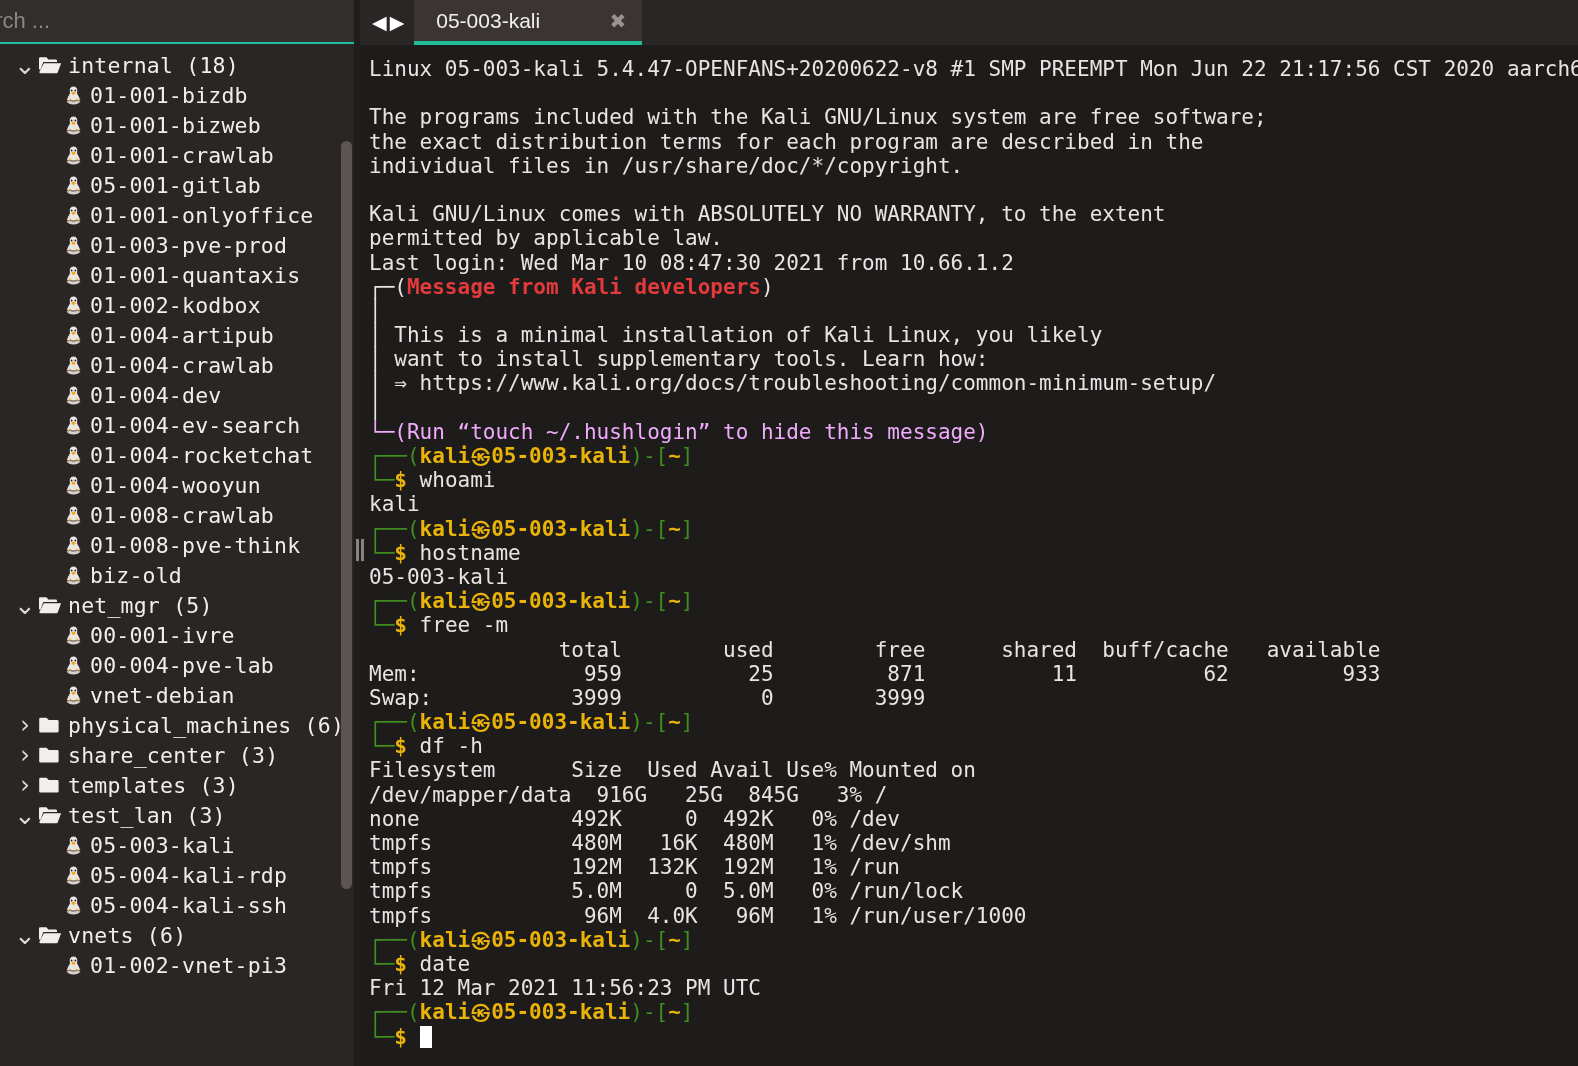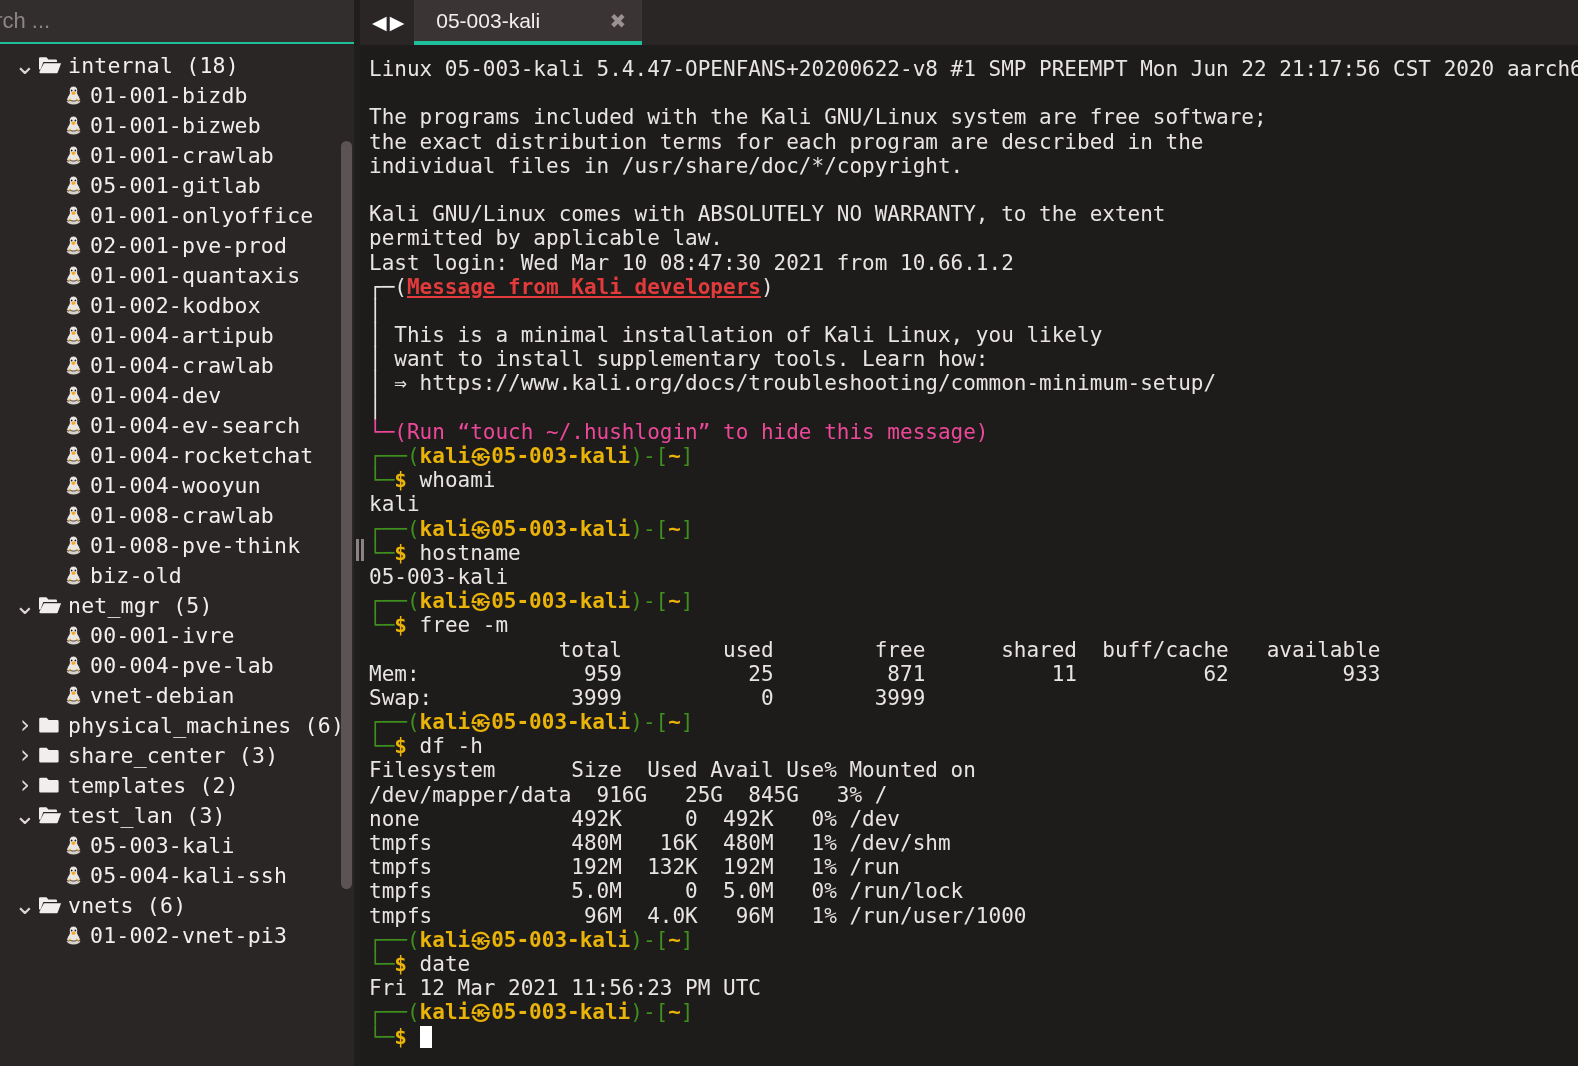--- a/index.html
+++ b/index.html
@@ -138,22 +138,22 @@
   }
   #term-lines {
     font-family: "DejaVu Sans Mono", monospace;
     font-size: 21px;
     line-height: 24.2px;
     color: #e8e4e4;
     white-space: pre;
     letter-spacing: 0px;
   }
   .l { display: block; height: 24.2px; }
-  .red   { color: #e33b3b; font-weight: bold; text-decoration: underline; }
-  .grey  { color: #ec4899; }
+  .red   { color: #e33b3b; font-weight: bold; }
+  .grey  { color: #f0abfc; }
   .green { color: #3f8f1f; }
   .blue  { color: #eab308; font-weight: bold; }
   .cursor {
     display: inline-block; width: 12px; height: 22px;
     background: #ffffff; vertical-align: -4px;
   }
 </style>
 </head>
 <body>
 
@@ -263,21 +263,21 @@
               <path d="M8.5 1.1c-2.5 0-3.9 1.9-3.9 4.3 0 1.6.1 2.6-.5 3.9-.7 1.6-2 2.9-2.3 4.6-.2 1.2.5 2 1.5 2 .8 0 1.3-.4 1.7-.9.6.6 1.9 1 3.5 1s2.9-.4 3.5-1c.4.5.9.9 1.7.9 1 0 1.7-.8 1.5-2-.3-1.7-1.6-3-2.3-4.6-.6-1.3-.5-2.3-.5-3.9 0-2.4-1.4-4.3-3.9-4.3z" fill="#eae6e0" stroke="#2b2626" stroke-width="0.9"></path>
               <ellipse cx="6.4" cy="5.2" rx="1.5" ry="1.9" fill="#fff"></ellipse>
               <ellipse cx="10.6" cy="5.2" rx="1.5" ry="1.9" fill="#fff"></ellipse>
               <circle cx="6.6" cy="5.5" r="0.95" fill="#17130f"></circle>
               <circle cx="10.4" cy="5.5" r="0.95" fill="#17130f"></circle>
               <path d="M8.5 6.6c1.2 0 2 .8 2 1.6 0 .9-.9 1.5-2 1.5s-2-.6-2-1.5c0-.8.8-1.6 2-1.6z" fill="#f5a623"></path>
               <path d="M3.2 15.9c.6-1.3 1.4-2.2 2.3-2.2.5 0 .6.4.4.8-.5.9-1.6 1.6-2.7 1.4z" fill="#f5a623"></path>
               <path d="M13.8 15.9c-.6-1.3-1.4-2.2-2.3-2.2-.5 0-.6.4-.4.8.5.9 1.6 1.6 2.7 1.4z" fill="#f5a623"></path>
             </svg>
           </span>
-          <span class="lbl">02-001-pve-prod</span>
+          <span class="lbl">01-003-pve-prod</span>
         </div>
         <div class="node leaf">
           <span class="picon">
             <svg width="17" height="20" viewBox="0 0 17 20">
               <ellipse cx="8.5" cy="16.2" rx="6.6" ry="3.2" fill="#d8d2cc"></ellipse>
               <path d="M8.5 1.1c-2.5 0-3.9 1.9-3.9 4.3 0 1.6.1 2.6-.5 3.9-.7 1.6-2 2.9-2.3 4.6-.2 1.2.5 2 1.5 2 .8 0 1.3-.4 1.7-.9.6.6 1.9 1 3.5 1s2.9-.4 3.5-1c.4.5.9.9 1.7.9 1 0 1.7-.8 1.5-2-.3-1.7-1.6-3-2.3-4.6-.6-1.3-.5-2.3-.5-3.9 0-2.4-1.4-4.3-3.9-4.3z" fill="#eae6e0" stroke="#2b2626" stroke-width="0.9"></path>
               <ellipse cx="6.4" cy="5.2" rx="1.5" ry="1.9" fill="#fff"></ellipse>
               <ellipse cx="10.6" cy="5.2" rx="1.5" ry="1.9" fill="#fff"></ellipse>
               <circle cx="6.6" cy="5.5" r="0.95" fill="#17130f"></circle>
               <circle cx="10.4" cy="5.5" r="0.95" fill="#17130f"></circle>
@@ -524,21 +524,21 @@
           </span>
           <span class="lbl">share_center (3)</span>
         </div>
         <div class="node folder">
           <span class="chev" style="font-size: 24px; line-height: 20px;">›</span>
           <span class="ficon">
             <svg width="24" height="20" viewBox="0 0 24 20">
               <path d="M1.2 4.1a1.3 1.3 0 0 1 1.3-1.3h6.1l2.1 2.3h8.6a1.3 1.3 0 0 1 1.3 1.3v9.8a1.3 1.3 0 0 1-1.3 1.3H2.5a1.3 1.3 0 0 1-1.3-1.3z" fill="#f2eeee"></path>
             </svg>
           </span>
-          <span class="lbl">templates (2)</span>
+          <span class="lbl">templates (3)</span>
         </div>
         <div class="node folder">
           <span class="chev" style="font-size: 26px; line-height: 12px;">⌄</span>
           <span class="ficon">
             <svg width="24" height="20" viewBox="0 0 24 20">
               <path d="M1 3.5a1.2 1.2 0 0 1 1.2-1.2h6.2l2 2.2h7.4a1.2 1.2 0 0 1 1.2 1.2v1.3H5.3L2.6 14.4H1z" fill="#f2eeee"></path>
               <path d="M5.9 8.2h17.2l-3.4 9.3a1 1 0 0 1-.95.66H2.4a1 1 0 0 1-.94-1.35z" fill="#f2eeee"></path>
             </svg>
           </span>
           <span class="lbl">test_lan (3)</span>
@@ -551,20 +551,36 @@
               <ellipse cx="6.4" cy="5.2" rx="1.5" ry="1.9" fill="#fff"></ellipse>
               <ellipse cx="10.6" cy="5.2" rx="1.5" ry="1.9" fill="#fff"></ellipse>
               <circle cx="6.6" cy="5.5" r="0.95" fill="#17130f"></circle>
               <circle cx="10.4" cy="5.5" r="0.95" fill="#17130f"></circle>
               <path d="M8.5 6.6c1.2 0 2 .8 2 1.6 0 .9-.9 1.5-2 1.5s-2-.6-2-1.5c0-.8.8-1.6 2-1.6z" fill="#f5a623"></path>
               <path d="M3.2 15.9c.6-1.3 1.4-2.2 2.3-2.2.5 0 .6.4.4.8-.5.9-1.6 1.6-2.7 1.4z" fill="#f5a623"></path>
               <path d="M13.8 15.9c-.6-1.3-1.4-2.2-2.3-2.2-.5 0-.6.4-.4.8.5.9 1.6 1.6 2.7 1.4z" fill="#f5a623"></path>
             </svg>
           </span>
           <span class="lbl">05-003-kali</span>
+        </div>
+        <div class="node leaf">
+          <span class="picon">
+            <svg width="17" height="20" viewBox="0 0 17 20">
+              <ellipse cx="8.5" cy="16.2" rx="6.6" ry="3.2" fill="#d8d2cc"></ellipse>
+              <path d="M8.5 1.1c-2.5 0-3.9 1.9-3.9 4.3 0 1.6.1 2.6-.5 3.9-.7 1.6-2 2.9-2.3 4.6-.2 1.2.5 2 1.5 2 .8 0 1.3-.4 1.7-.9.6.6 1.9 1 3.5 1s2.9-.4 3.5-1c.4.5.9.9 1.7.9 1 0 1.7-.8 1.5-2-.3-1.7-1.6-3-2.3-4.6-.6-1.3-.5-2.3-.5-3.9 0-2.4-1.4-4.3-3.9-4.3z" fill="#eae6e0" stroke="#2b2626" stroke-width="0.9"></path>
+              <ellipse cx="6.4" cy="5.2" rx="1.5" ry="1.9" fill="#fff"></ellipse>
+              <ellipse cx="10.6" cy="5.2" rx="1.5" ry="1.9" fill="#fff"></ellipse>
+              <circle cx="6.6" cy="5.5" r="0.95" fill="#17130f"></circle>
+              <circle cx="10.4" cy="5.5" r="0.95" fill="#17130f"></circle>
+              <path d="M8.5 6.6c1.2 0 2 .8 2 1.6 0 .9-.9 1.5-2 1.5s-2-.6-2-1.5c0-.8.8-1.6 2-1.6z" fill="#f5a623"></path>
+              <path d="M3.2 15.9c.6-1.3 1.4-2.2 2.3-2.2.5 0 .6.4.4.8-.5.9-1.6 1.6-2.7 1.4z" fill="#f5a623"></path>
+              <path d="M13.8 15.9c-.6-1.3-1.4-2.2-2.3-2.2-.5 0-.6.4-.4.8.5.9 1.6 1.6 2.7 1.4z" fill="#f5a623"></path>
+            </svg>
+          </span>
+          <span class="lbl">05-004-kali-rdp</span>
         </div>
         <div class="node leaf">
           <span class="picon">
             <svg width="17" height="20" viewBox="0 0 17 20">
               <ellipse cx="8.5" cy="16.2" rx="6.6" ry="3.2" fill="#d8d2cc"></ellipse>
               <path d="M8.5 1.1c-2.5 0-3.9 1.9-3.9 4.3 0 1.6.1 2.6-.5 3.9-.7 1.6-2 2.9-2.3 4.6-.2 1.2.5 2 1.5 2 .8 0 1.3-.4 1.7-.9.6.6 1.9 1 3.5 1s2.9-.4 3.5-1c.4.5.9.9 1.7.9 1 0 1.7-.8 1.5-2-.3-1.7-1.6-3-2.3-4.6-.6-1.3-.5-2.3-.5-3.9 0-2.4-1.4-4.3-3.9-4.3z" fill="#eae6e0" stroke="#2b2626" stroke-width="0.9"></path>
               <ellipse cx="6.4" cy="5.2" rx="1.5" ry="1.9" fill="#fff"></ellipse>
               <ellipse cx="10.6" cy="5.2" rx="1.5" ry="1.9" fill="#fff"></ellipse>
               <circle cx="6.6" cy="5.5" r="0.95" fill="#17130f"></circle>
               <circle cx="10.4" cy="5.5" r="0.95" fill="#17130f"></circle>

